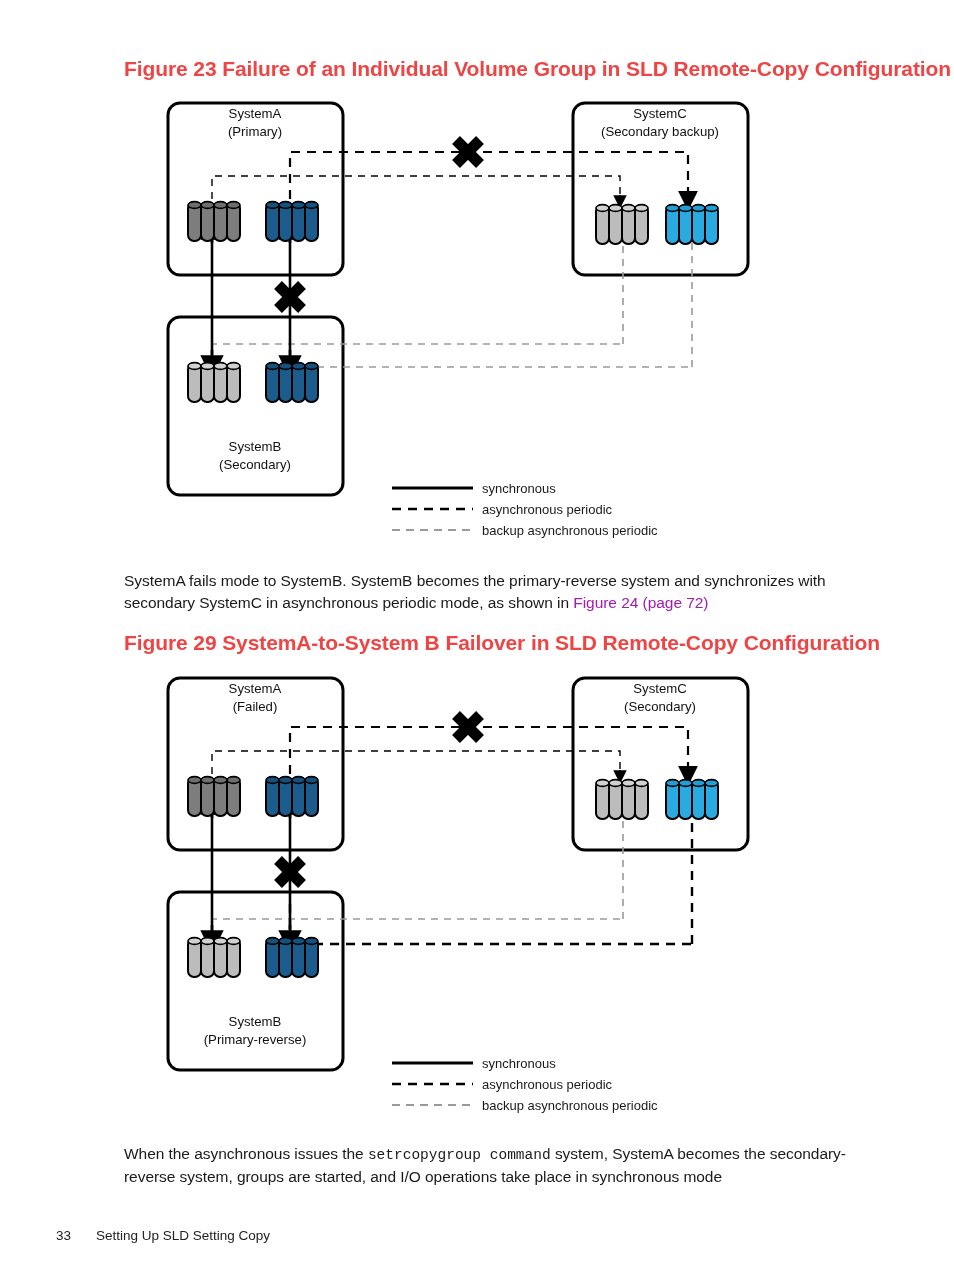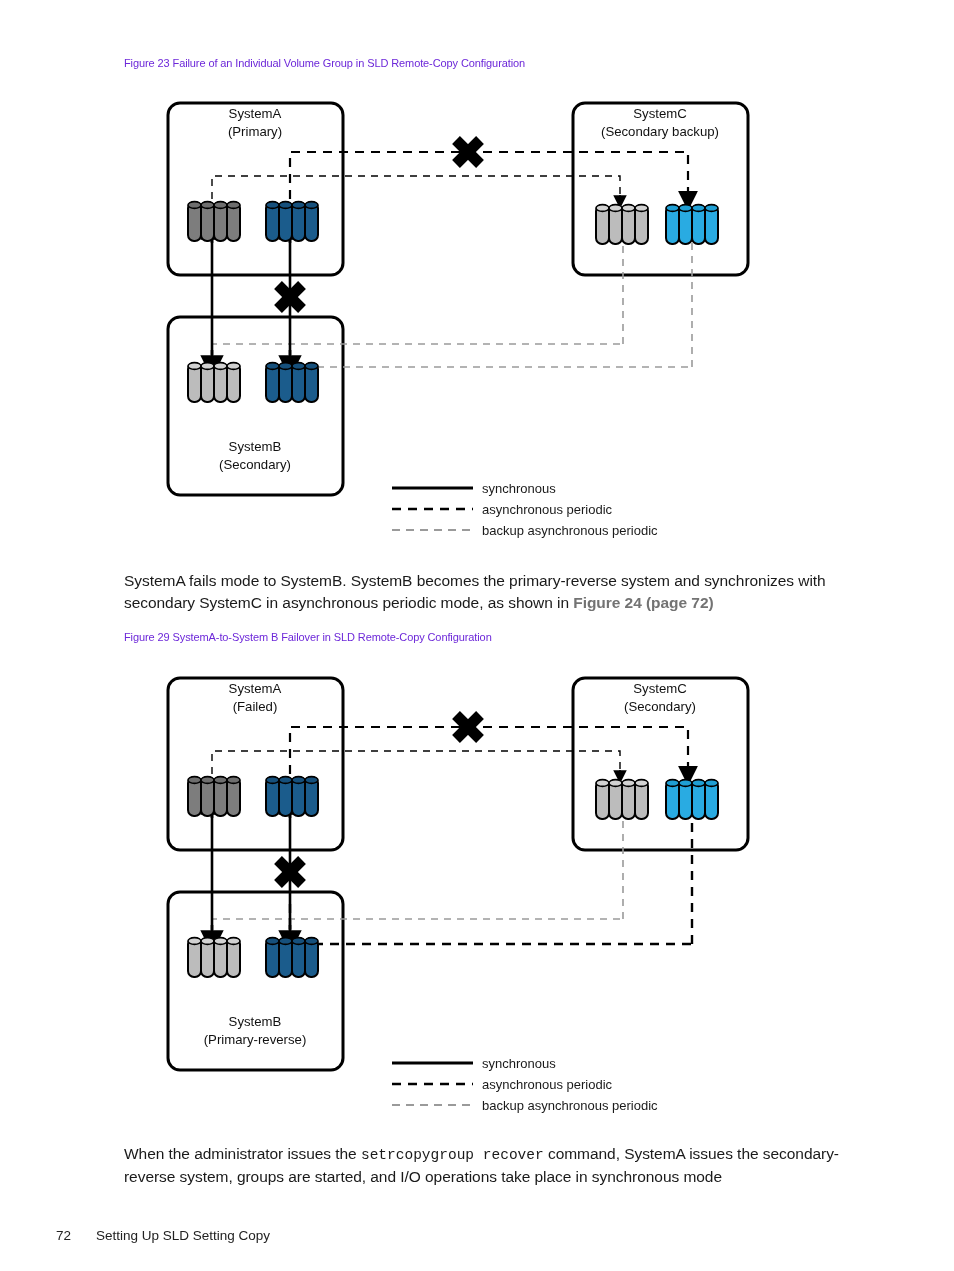--- a/index.html
+++ b/index.html
@@ -5,30 +5,30 @@
   html,body{margin:0;padding:0;}
   body{
     width:954px;height:1271px;background:#ffffff;
     font-family:"Liberation Sans", sans-serif;
     color:#000;position:relative;overflow:hidden;
   }
   .page{position:absolute;inset:0;}
 
   .fig-title{
     position:absolute;
-    font-size:11px;font-weight:normal;color:#6d28d9;
+    font-size:21px;font-weight:bold;color:#ef4444;
     letter-spacing:-0.1px;white-space:nowrap;
   }
 
   .body-text{
     position:absolute;
     font-size:15.5px;color:#1a1a1a;line-height:22px;
     letter-spacing:-0.05px;
   }
-  .body-text .link{color:#737373;font-weight:bold;}
+  .body-text .link{color:#a21caf;}
   .mono{font-family:"Liberation Mono", monospace;font-size:14.5px;letter-spacing:0;}
 
   .footer{
     position:absolute;left:56px;bottom:28px;
     font-size:13.5px;color:#222;
   }
   .footer .pg{display:inline-block;width:40px;}
 
   
   .diagram{position:absolute;}
@@ -357,21 +357,21 @@
       <line x1="232" y1="414" x2="313" y2="414" stroke="#000" stroke-width="2.6" stroke-dasharray="9,7"></line>
       <text class="legend-label" x="322" y="419">asynchronous periodic</text>
 
       <line x1="232" y1="435" x2="313" y2="435" stroke="#9a9a9a" stroke-width="1.8" stroke-dasharray="8,6"></line>
       <text class="legend-label" x="322" y="440">backup asynchronous periodic</text>
     </g>
   </svg>
   </div>
 
   <div class="body-text" style="left:124px;top:1143px;width:760px;">
-    <span>When the administrator issues the </span><span class="mono">setrcopygroup recover</span><span> command, SystemA issues the</span>
+    <span>When the asynchronous issues the </span><span class="mono">setrcopygroup command</span><span> system, SystemA becomes the</span>
     <span>secondary-reverse system, groups are started, and I/O operations take place in synchronous mode</span>
   </div>
 
   <div class="footer">
-    <span class="pg">72</span><span>Setting Up SLD Setting Copy</span>
+    <span class="pg">33</span><span>Setting Up SLD Setting Copy</span>
   </div>
 
 </div>
 
 </body></html>

